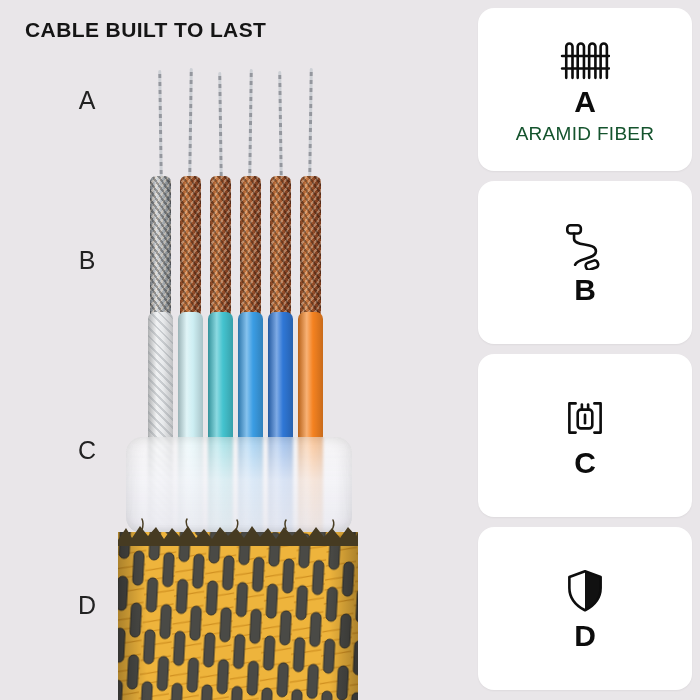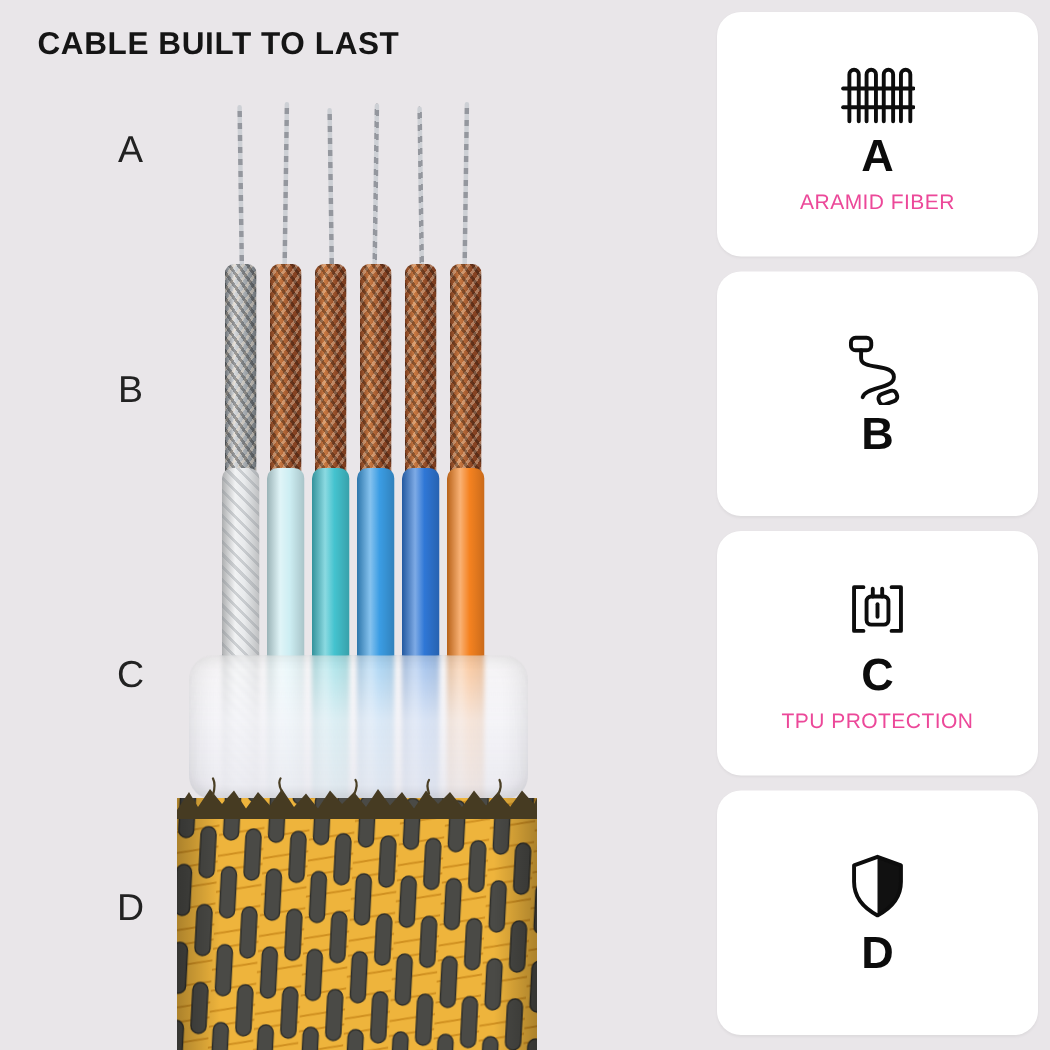--- a/index.html
+++ b/index.html
@@ -55,22 +55,22 @@
   .card{
     background:#fff;border-radius:16px;height:163px;
     display:flex;flex-direction:column;align-items:center;justify-content:center;
     text-align:center;padding:8px 10px;box-sizing:border-box;
     box-shadow:0 1px 2px rgba(0,0,0,.05);
   }
   .card .icon{width:50px;height:50px;display:block;}
   .card .icon svg{width:50px;height:50px;display:block;}
   .card-letter{font-size:30px;font-weight:900;margin-top:4px;color:#0c0c0c;line-height:1.05;}
   .card-label{
-    font-size:14px;font-weight:500;letter-spacing:.3px;line-height:1.35;
-    margin-top:4px;color:#ec4899;text-transform:uppercase;
+    font-size:19px;font-weight:500;letter-spacing:.3px;line-height:1.35;
+    margin-top:4px;color:#14532d;text-transform:uppercase;
   }
   .ic{stroke:#0d0d0d;stroke-width:2.5;fill:none;stroke-linecap:round;stroke-linejoin:round;}
 </style>
 </head>
 <body>
 
 <div class="stage">
 
   <div class="page-title">CABLE BUILT TO LAST</div>
 
@@ -179,21 +179,20 @@
             <path d="M15 10 H9 V38 H15"></path>
             <path d="M33 10 H39 V38 H33"></path>
             <rect x="17" y="16" width="14" height="18" rx="3"></rect>
             <line x1="21" y1="16" x2="21" y2="11"></line>
             <line x1="27" y1="16" x2="27" y2="11"></line>
             <line x1="24" y1="21" x2="24" y2="29"></line>
           </g>
         </svg>
       </span>
       <div class="card-letter">C</div>
-      <div class="card-label">TPU PROTECTION</div>
     </div>
 
     <div class="card">
       <span class="icon">
         <svg viewBox="0 0 48 48">
           <path d="M24 5 L39 10.5 V21 C39 31.5 32.5 38 24 42.5 Z" fill="#111" stroke="none"></path>
           <path class="ic" d="M24 5 L39 10.5 V21 C39 31.5 32.5 38 24 42.5 C15.5 38 9 31.5 9 21 V10.5 Z"></path>
         </svg>
       </span>
       <div class="card-letter">D</div>

